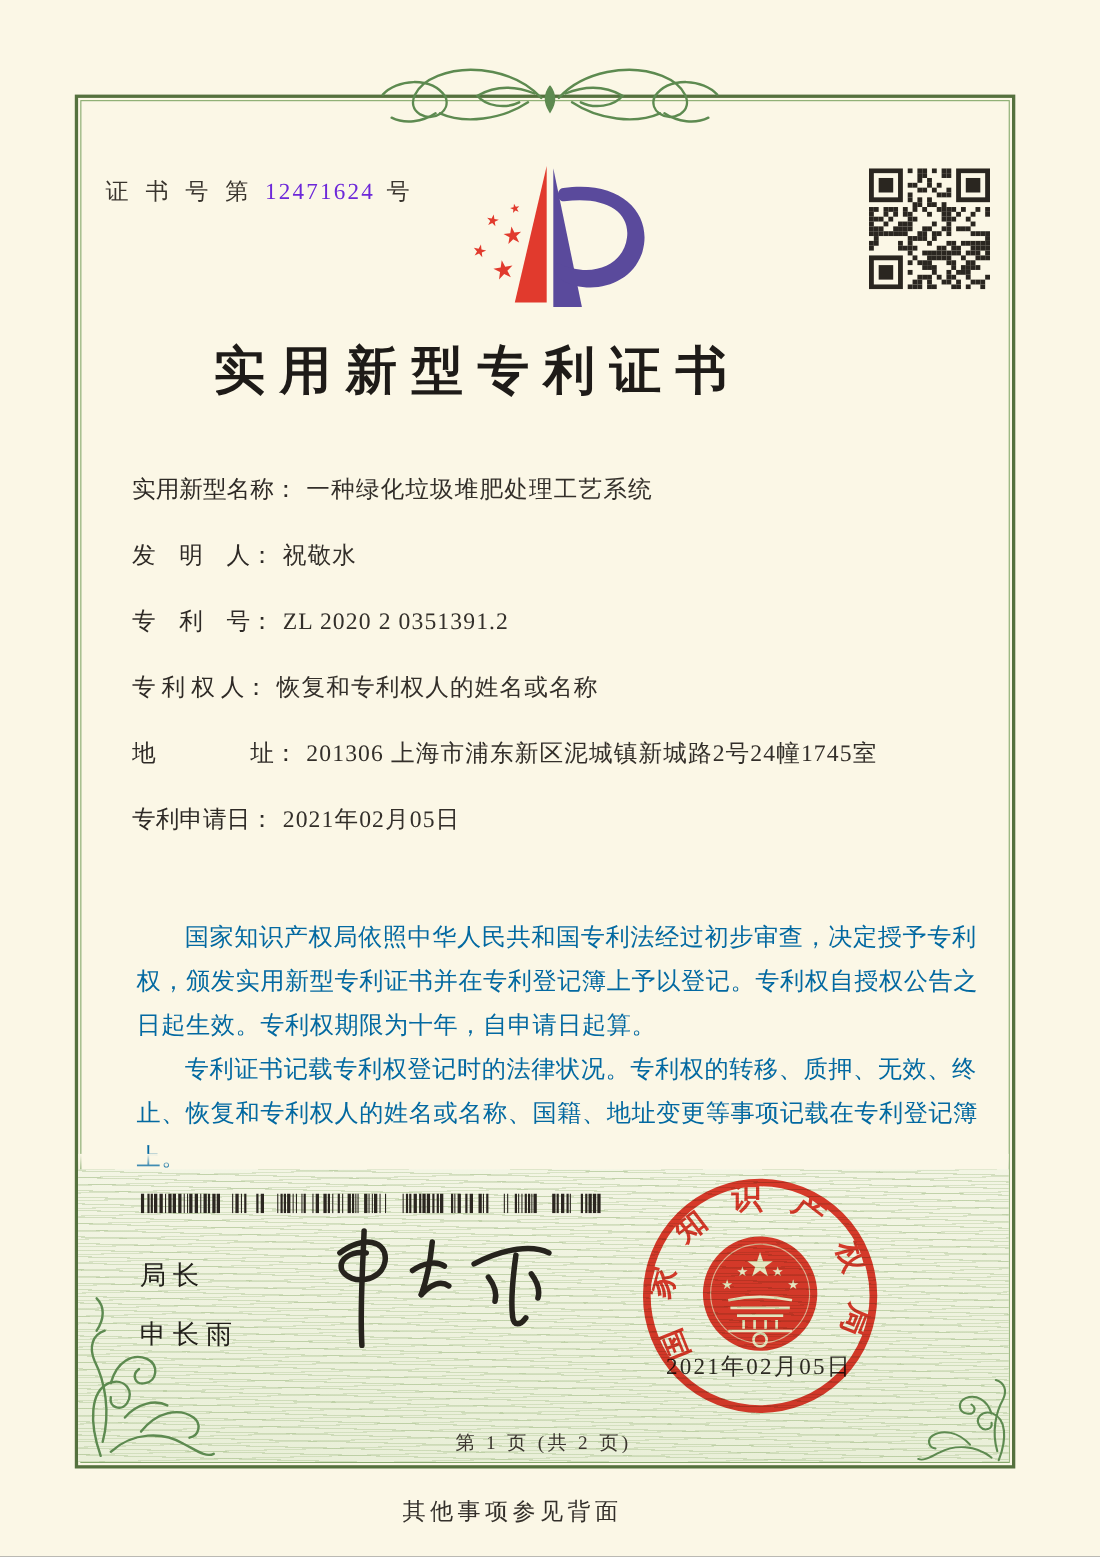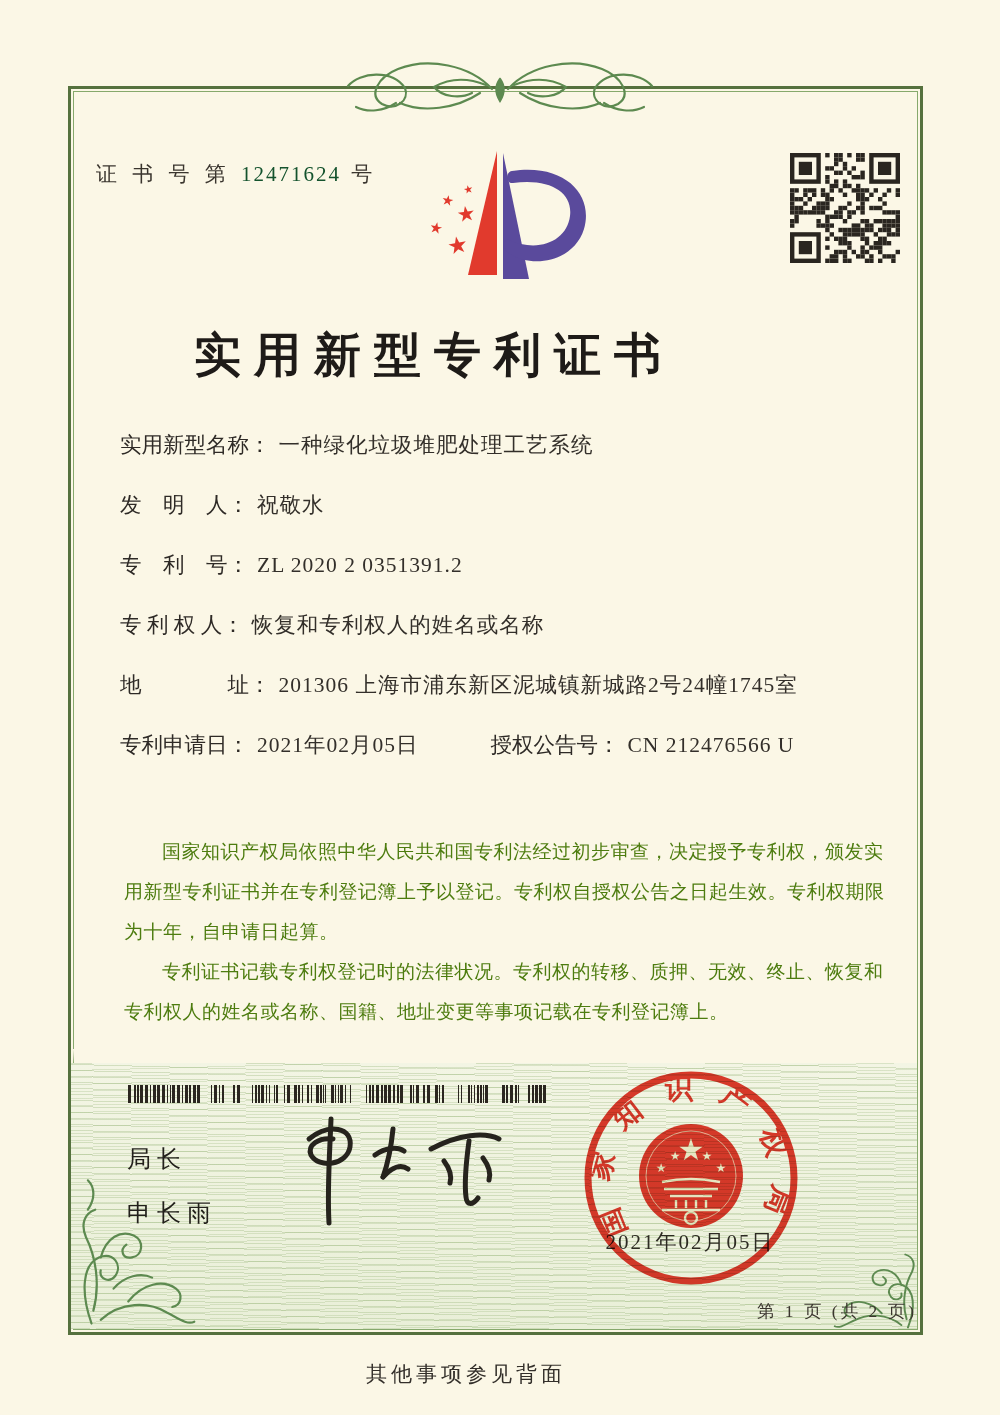--- a/index.html
+++ b/index.html
@@ -7,53 +7,53 @@
     position:relative;width:1000px;height:1415px;margin:0 auto;
     background:#fbf7e6;overflow:hidden;
     font-family:"Liberation Serif","DejaVu Serif",serif;color:#2e2a26;
   }
   
   .frame{position:absolute;left:68px;top:86px;width:849px;height:1243px;
     border:3px solid #55713e;}
   .frame-inner{position:absolute;inset:2px;border:1px solid #86a96c;}
   
   .certno{position:absolute;left:96px;top:160px;font-size:21px;letter-spacing:5px;color:#3a352e;}
-  .certno .num{color:#14532d;letter-spacing:2px;}
+  .certno .num{color:#6d28d9;letter-spacing:2px;}
   
-  .doc-title{position:absolute;left:0;top:324px;width:868px;text-align:center;
+  .doc-title{position:absolute;left:0;top:306px;width:868px;text-align:center;
     font-size:47px;font-weight:bold;letter-spacing:13px;color:#1e1b18;}
   
   .fields{position:absolute;left:120px;top:430px;width:780px;font-size:21.5px;}
   .frow{height:60px;line-height:30px;white-space:nowrap;}
   .flabel{color:#2e2a26;}
   .fvalue{color:#332f2a;letter-spacing:1px;padding-left:8px;}
   .frow.double{display:flex;}
   .frow.double .half2{margin-left:72px;}
   
-  .body-text{position:absolute;left:124px;top:832px;width:768px;font-size:19px;
-    line-height:40px;color:#4d7c0f;}
+  .body-text{position:absolute;left:124px;top:832px;width:768px;font-size:22px;
+    line-height:40px;color:#0369a1;}
   .body-text p{margin:0;text-indent:2em;letter-spacing:0.5px;}
   
   .band{position:absolute;left:71px;top:1063px;width:846px;height:266px;
     background:
       repeating-linear-gradient(1.5deg, rgba(150,180,120,.35) 0 1px, rgba(0,0,0,0) 1px 6px),
       repeating-linear-gradient(-1.5deg, rgba(150,180,120,.28) 0 1px, rgba(0,0,0,0) 1px 7px),
       linear-gradient(#f3f5e4, #e9efd8);
   }
   .band-fade{position:absolute;left:0;top:-14px;width:100%;height:14px;
     background:linear-gradient(rgba(251,247,230,1), rgba(251,247,230,0));}
   .barcode{position:absolute;left:57px;top:22px;}
   .director{position:absolute;left:56px;top:80px;font-family:"Liberation Sans","DejaVu Sans",sans-serif;
     font-size:24px;color:#22201b;letter-spacing:6px;}
   .director .name{margin-top:22px;}
   .signature{position:absolute;left:200px;top:40px;}
   .seal{position:absolute;left:507px;top:2px;mix-blend-mode:multiply;}
   .seal-date{position:absolute;left:489px;top:165px;width:260px;text-align:center;
     font-size:21px;letter-spacing:2px;color:#2c2a22;}
-  .page-info{position:absolute;left:0;top:236px;width:846px;text-align:right;
+  .page-info{position:absolute;left:0;top:236px;width:846px;text-align:center;
     font-size:17.5px;color:#3a352e;letter-spacing:3px;}
   .back-note{position:absolute;left:0;top:1360px;width:932px;text-align:center;
     font-size:21px;letter-spacing:4px;color:#332f2a;}
   .logo{position:absolute;left:400px;top:143px;}
   .qr{position:absolute;left:790px;top:153px;}
   .flourish-top{position:absolute;left:340px;top:46px;}
   .orn-bl{position:absolute;left:66px;top:1172px;}
 </style>
 </head>
 <body>
@@ -339,23 +339,20 @@
     <div class="frow">
       <span class="flabel">专 利 权 人</span><span class="flabel">：</span><span class="fvalue">恢复和专利权人的姓名或名称</span>
     </div>
     <div class="frow">
       <span class="flabel">地　　　　址</span><span class="flabel">：</span><span class="fvalue">201306 上海市浦东新区泥城镇新城路2号24幢1745室</span>
     </div>
     <div class="frow double">
       <span class="half1">
         <span class="flabel">专利申请日</span><span class="flabel">：</span><span class="fvalue">2021年02月05日</span>
       </span>
-      <span class="half2">
-        <span class="flabel">授权公告号</span><span class="flabel">：</span><span class="fvalue">CN 212476566 U</span>
-      </span>
     </div>
   </div>
 
   <div class="body-text">
     <p>国家知识产权局依照中华人民共和国专利法经过初步审查，决定授予专利权，颁发实用新型专利证书并在专利登记簿上予以登记。专利权自授权公告之日起生效。专利权期限为十年，自申请日起算。</p>
     <p>专利证书记载专利权登记时的法律状况。专利权的转移、质押、无效、终止、恢复和专利权人的姓名或名称、国籍、地址变更等事项记载在专利登记簿上。</p>
   </div>
 
   <div class="band">
     <div class="band-fade"></div>

